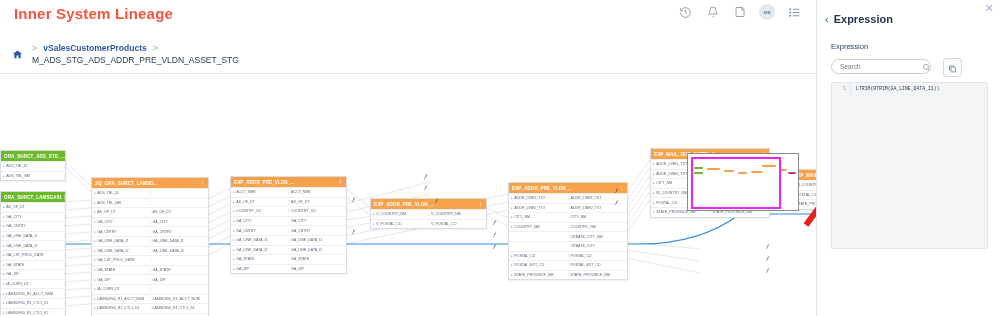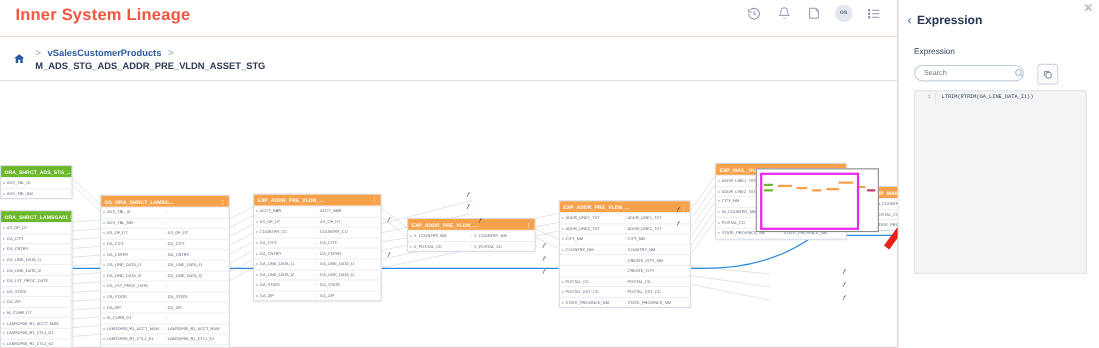--- a/index.html
+++ b/index.html
@@ -17,21 +17,21 @@
   .avatar{width:16px;height:16px;border-radius:50%;background:#e3e7ef;color:#5d6b85;
           font-size:6px;font-weight:bold;display:flex;align-items:center;justify-content:center;}
 
   
   .crumbrow{position:absolute;left:0;top:33px;width:816px;height:40px;background:#fff;}
   .home-ico{position:absolute;left:12px;top:13px;color:#2c5aa0;}
   .sep{color:#9aa6bb;font-size:9px;}
   .crumb-wrap{position:absolute;left:32px;top:10px;}
   .crumb-line1{display:flex;align-items:center;gap:6px;}
   .crumb-link{font-size:8.5px;font-weight:bold;color:#2c5aa0;cursor:pointer;white-space:nowrap;}
-  .crumb-cur{font-size:8.5px;font-weight:bold;color:#2b3a55;margin-top:2px;white-space:nowrap;}
+  .crumb-cur{font-size:8.5px;font-weight:normal;color:#2b3a55;margin-top:2px;white-space:nowrap;}
 
   
   .zoomtools{position:absolute;right:12px;top:46px;display:flex;align-items:center;gap:7px;}
   .zlabel{font-size:8px;font-weight:bold;color:#54627c;letter-spacing:.3px;}
   .zico{color:#54627c;display:flex;align-items:center;cursor:pointer;}
   .slider{position:relative;width:88px;height:12px;display:flex;align-items:center;cursor:pointer;}
   .slider .track{width:88px;height:2px;background:#b9c2d0;border-radius:2px;}
   .slider .knob{position:absolute;left:28px;top:2px;width:9px;height:9px;border-radius:50%;background:#ef3b2d;}
 
   

